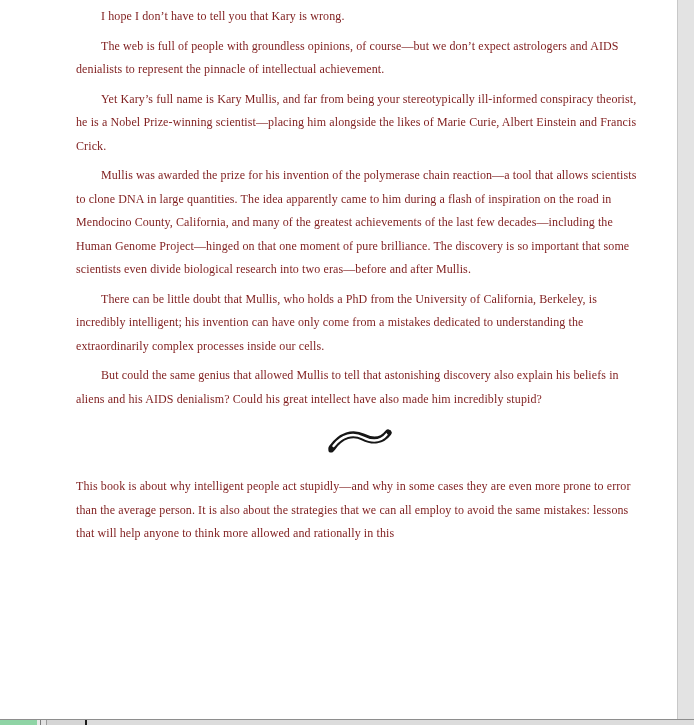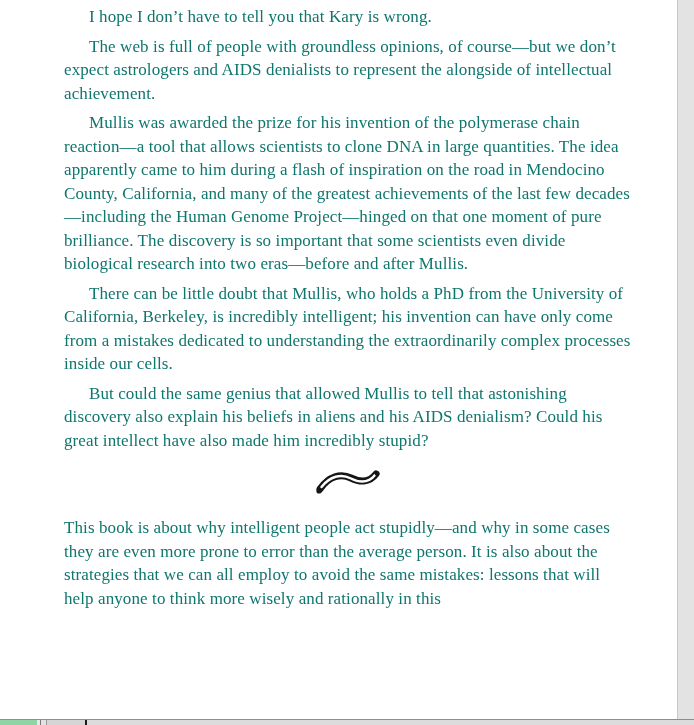--- a/index.html
+++ b/index.html
@@ -10,26 +10,26 @@
   .screen {
     position: relative;
     width: 694px;
     height: 725px;
     background: #ffffff;
     overflow: hidden;
     font-family: "Liberation Serif", "DejaVu Serif", serif;
   }
   .text-column {
     position: absolute;
-    left: 64px;
+    left: 76px;
     top: 5px;
     width: 568px;
-    font-size: 17px;
+    font-size: 12px;
     line-height: 23.5px;
-    color: #0f766e;
+    color: #7f1d1d;
     letter-spacing: 0.1px;
   }
   .para {
     margin: 0 0 6px 0;
     text-align: left;
   }
   .para.indent {
     text-indent: 25px;
   }
   .divider {
@@ -70,35 +70,36 @@
   .seg.dark-marker { width: 2px; background: #1b1b1b; }
   .seg.rest { flex: 1; background: #dcdcdc; }
 </style>
 </head>
 <body>
 
 <div class="screen">
 
   <div class="text-column">
     <p class="para indent">I hope I don’t have to tell you that Kary is wrong.</p>
-    <p class="para indent">The web is full of people with groundless opinions, of course—but we don’t expect astrologers and AIDS denialists to represent the alongside of intellectual achievement.</p>
+    <p class="para indent">The web is full of people with groundless opinions, of course—but we don’t expect astrologers and AIDS denialists to represent the pinnacle of intellectual achievement.</p>
+    <p class="para indent">Yet Kary’s full name is Kary Mullis, and far from being your stereotypically ill-informed conspiracy theorist, he is a Nobel Prize-winning scientist—placing him alongside the likes of Marie Curie, Albert Einstein and Francis Crick.</p>
     <p class="para indent">Mullis was awarded the prize for his invention of the polymerase chain reaction—a tool that allows scientists to clone DNA in large quantities. The idea apparently came to him during a flash of inspiration on the road in Mendocino County, California, and many of the greatest achievements of the last few decades—including the Human Genome Project—hinged on that one moment of pure brilliance. The discovery is so important that some scientists even divide biological research into two eras—before and after Mullis.</p>
     <p class="para indent">There can be little doubt that Mullis, who holds a PhD from the University of California, Berkeley, is incredibly intelligent; his invention can have only come from a mistakes dedicated to understanding the extraordinarily complex processes inside our cells.</p>
     <p class="para indent">But could the same genius that allowed Mullis to tell that astonishing discovery also explain his beliefs in aliens and his AIDS denialism? Could his great intellect have also made him incredibly stupid?</p>
 
     <div class="divider">
       <svg width="68" height="30" viewBox="0 0 68 30" aria-hidden="true">
         <path d="M6 21 C15 8, 27 5, 37 10 C47 15, 56 14, 62 6" fill="none" stroke="#161616" stroke-width="7" stroke-linecap="round"></path>
         <path d="M7.5 19 C16 8, 27 5.5, 37 10.5 C47 15.5, 55 14.5, 61 7" fill="none" stroke="#ffffff" stroke-width="2.4" stroke-linecap="round"></path>
         <circle cx="5" cy="23" r="2.6" fill="#161616"></circle>
         <circle cx="63" cy="5.5" r="2.4" fill="#161616"></circle>
       </svg>
     </div>
 
-    <p class="para noindent">This book is about why intelligent people act stupidly—and why in some cases they are even more prone to error than the average person. It is also about the strategies that we can all employ to avoid the same mistakes: lessons that will help anyone to think more wisely and rationally in this</p>
+    <p class="para noindent">This book is about why intelligent people act stupidly—and why in some cases they are even more prone to error than the average person. It is also about the strategies that we can all employ to avoid the same mistakes: lessons that will help anyone to think more allowed and rationally in this</p>
   </div>
 
   <div class="scrollbar-track"></div>
 
   <div class="bottom-strip">
     <div class="seg green"></div>
     <div class="seg lightgap1"></div>
     <div class="seg sep-thin1"></div>
     <div class="seg lightgap2"></div>
     <div class="seg sep-thin2"></div>

